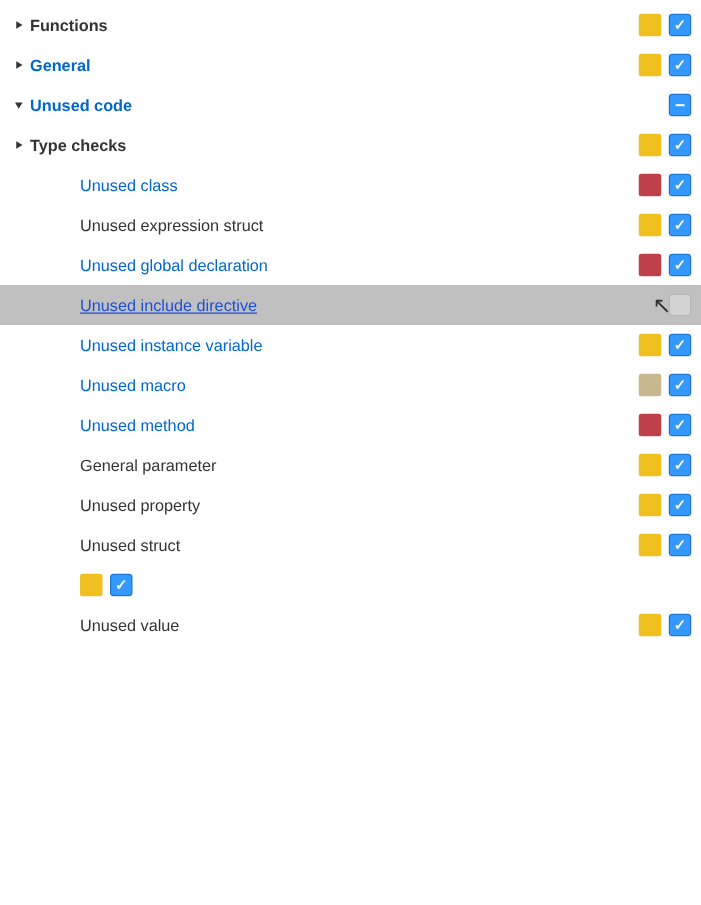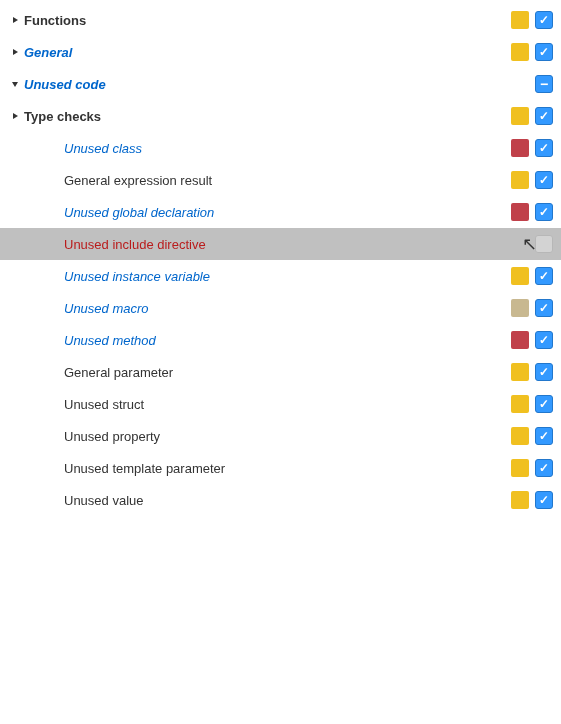--- a/index.html
+++ b/index.html
@@ -42,23 +42,23 @@
     }
 
     .row-label {
       flex: 1;
       font-size: 13px;
       color: #333;
       white-space: nowrap;
       overflow: hidden;
       text-overflow: ellipsis;
     }
-    .row-label.blue { color: #0066cc; font-style: italic; }
+    .row-label.blue { color: #0066cc; }
     .row-label.bold { font-weight: bold; }
-    .row-label.gray { color: #b91c1c; }
+    .row-label.gray { color: #1d4ed8; text-decoration: underline; }
 
     .color-swatch {
       width: 18px;
       height: 18px;
       border-radius: 2px;
       margin-right: 6px;
       flex-shrink: 0;
     }
     .swatch-yellow { background-color: #f0c020; }
     .swatch-red { background-color: #c0404a; }
@@ -153,21 +153,21 @@
       <span class="checkbox checkbox-checked"></span>
     </div>
     <div class="row row-indent-1">
       <span class="triangle"></span>
       <span class="row-label blue">Unused class</span>
       <span class="color-swatch swatch-red"></span>
       <span class="checkbox checkbox-checked"></span>
     </div>
     <div class="row row-indent-1">
       <span class="triangle"></span>
-      <span class="row-label">General expression result</span>
+      <span class="row-label">Unused expression struct</span>
       <span class="color-swatch swatch-yellow"></span>
       <span class="checkbox checkbox-checked"></span>
     </div>
     <div class="row row-indent-1">
       <span class="triangle"></span>
       <span class="row-label blue">Unused global declaration</span>
       <span class="color-swatch swatch-red"></span>
       <span class="checkbox checkbox-checked"></span>
     </div>
     <div class="row row-indent-1 highlighted">
@@ -196,33 +196,32 @@
       <span class="checkbox checkbox-checked"></span>
     </div>
     <div class="row row-indent-1">
       <span class="triangle"></span>
       <span class="row-label">General parameter</span>
       <span class="color-swatch swatch-yellow"></span>
       <span class="checkbox checkbox-checked"></span>
     </div>
     <div class="row row-indent-1">
       <span class="triangle"></span>
+      <span class="row-label">Unused property</span>
+      <span class="color-swatch swatch-yellow"></span>
+      <span class="checkbox checkbox-checked"></span>
+    </div>
+    <div class="row row-indent-1">
+      <span class="triangle"></span>
       <span class="row-label">Unused struct</span>
       <span class="color-swatch swatch-yellow"></span>
       <span class="checkbox checkbox-checked"></span>
     </div>
     <div class="row row-indent-1">
       <span class="triangle"></span>
-      <span class="row-label">Unused property</span>
-      <span class="color-swatch swatch-yellow"></span>
-      <span class="checkbox checkbox-checked"></span>
-    </div>
-    <div class="row row-indent-1">
-      <span class="triangle"></span>
-      <span class="row-label">Unused template parameter</span>
       <span class="color-swatch swatch-yellow"></span>
       <span class="checkbox checkbox-checked"></span>
     </div>
     <div class="row row-indent-1">
       <span class="triangle"></span>
       <span class="row-label">Unused value</span>
       <span class="color-swatch swatch-yellow"></span>
       <span class="checkbox checkbox-checked"></span>
     </div>
   </div>

